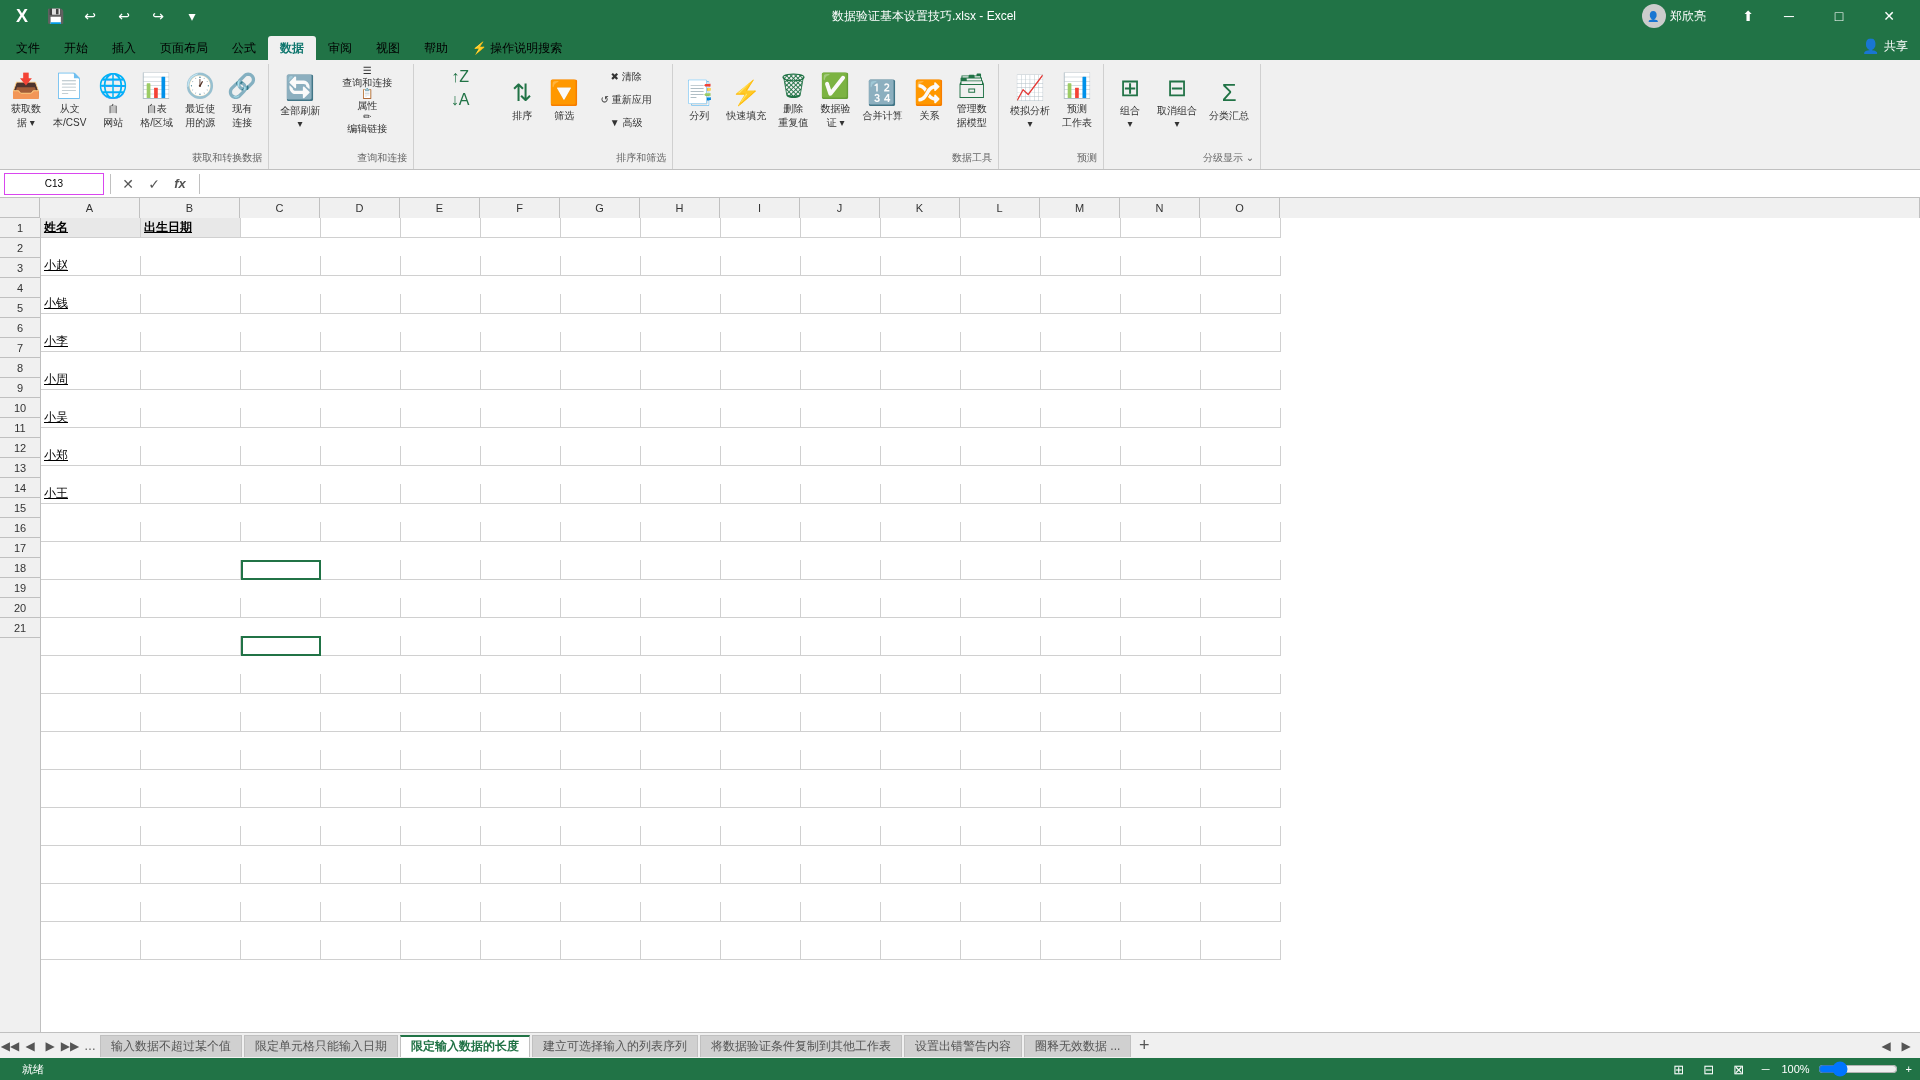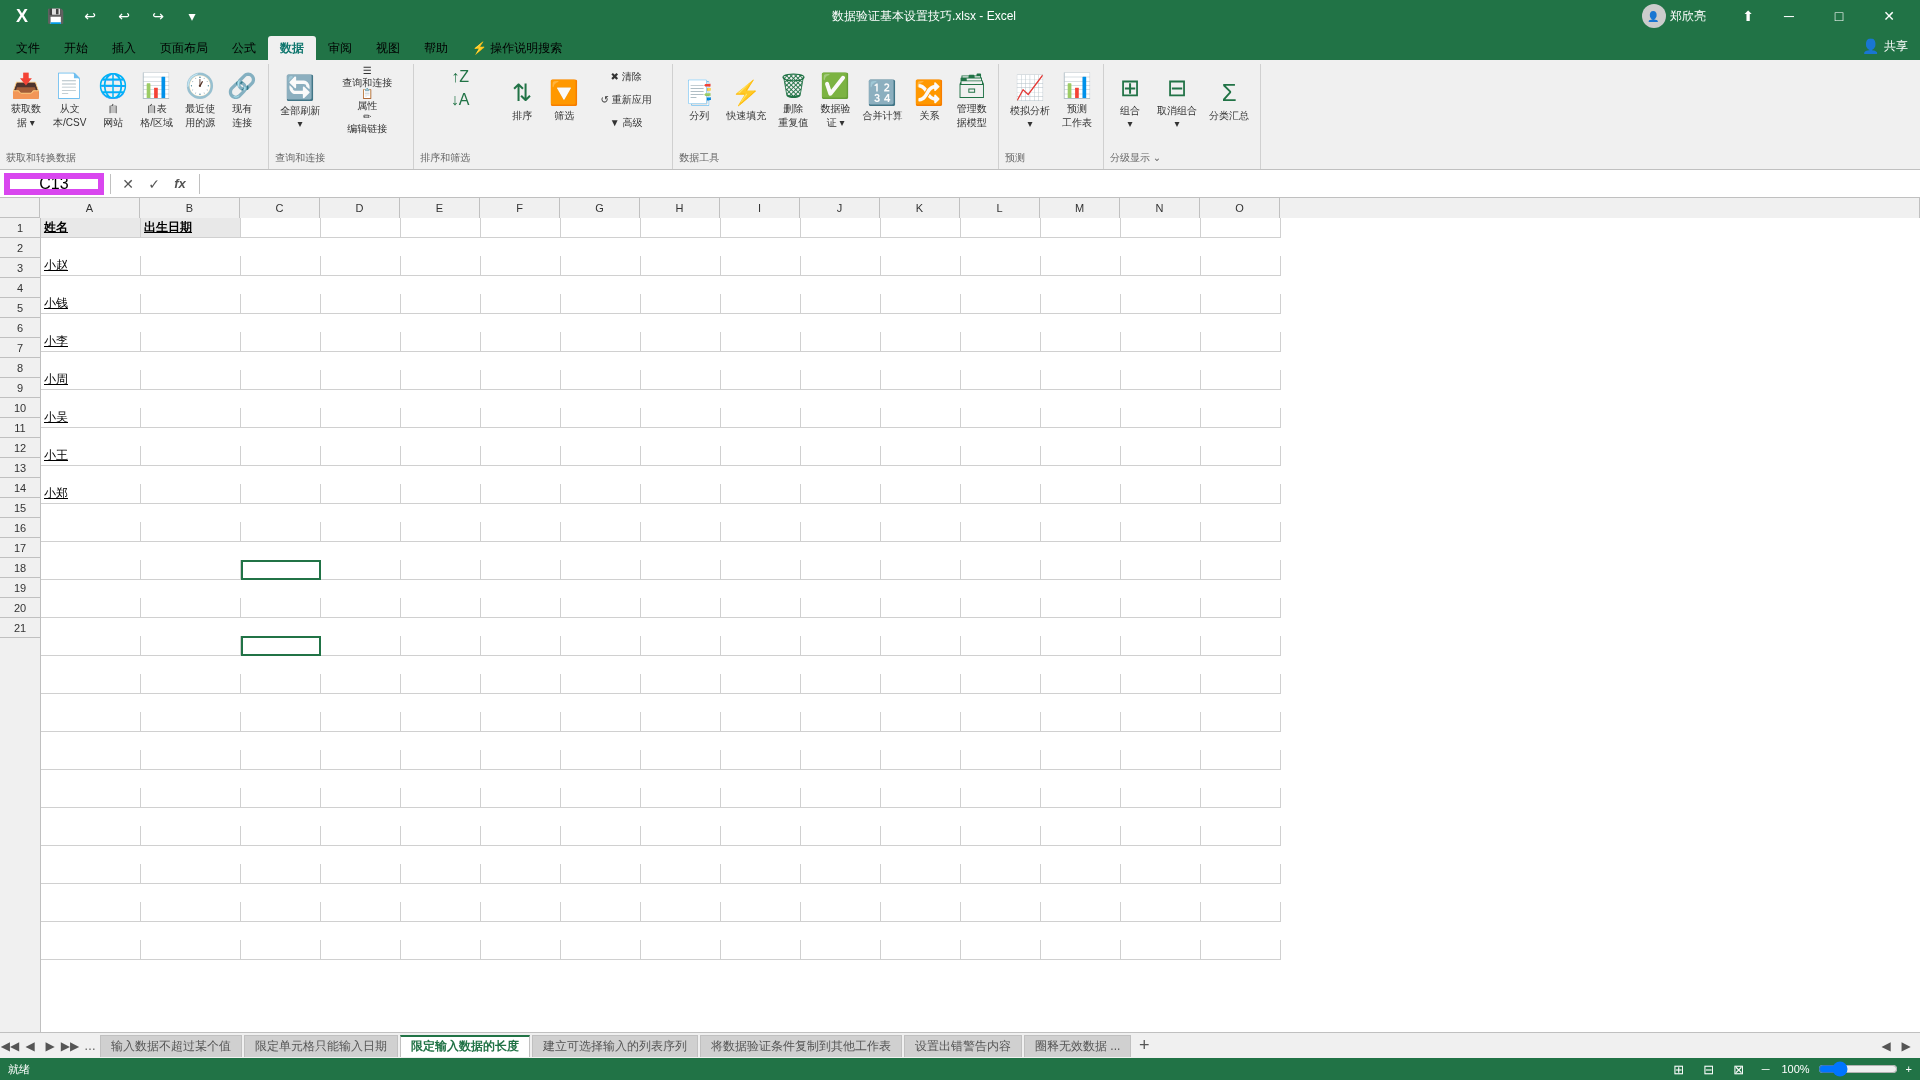--- a/index.html
+++ b/index.html
@@ -62,21 +62,21 @@
     }
     .ribbon-group-content {
       display: flex;
       align-items: flex-start;
       gap: 2px;
       flex: 1;
     }
     .ribbon-group-label {
       font-size: 10px;
       color: #666;
-      text-align: left;
+      text-align: right;
       padding: 2px 0;
       width: 100%;
     }
     .ribbon-btn {
       display: flex;
       flex-direction: column;
       align-items: center;
       justify-content: center;
       padding: 2px 4px;
       cursor: pointer;
@@ -112,23 +112,23 @@
       background: #fff;
       border-bottom: 1px solid #c0c0c0;
       display: flex;
       align-items: center;
       padding: 0 4px;
       gap: 4px;
     }
     #name-box {
       width: 100px;
       height: 22px;
-      border: 6px solid #d946ef;
+      border: 1px solid #d946ef;
       padding: 0 20px;
-      font-size: 16px;
+      font-size: 10px;
       text-align: center;
     }
     .formula-bar-btn { width: 22px; height: 22px; border: none; background: transparent; cursor: pointer; font-size: 14px; display: flex; align-items: center; justify-content: center; color: #555; }
     #formula-divider { width: 1px; height: 20px; background: #c0c0c0; margin: 0 4px; }
     #formula-input { flex: 1; height: 22px; border: none; outline: none; font-size: 12px; }
     #col-headers { display: flex; background: #f0f0f0; border-bottom: 1px solid #c0c0c0; height: 20px; position: relative; }
     .corner-cell { width: 40px; min-width: 40px; border-right: 1px solid #c0c0c0; background: #f0f0f0; }
     .col-header {
       height: 20px;
       border-right: 1px solid #c0c0c0;
@@ -188,21 +188,21 @@
       font-size: 11px;
       display: flex;
       align-items: center;
       justify-content: space-between;
       padding: 0 8px;
       position: fixed;
       bottom: 0;
       left: 0;
       right: 0;
     }
-    #status-left { display: flex; align-items: flex-start; gap: 8px; }
+    #status-left { display: flex; align-items: flex-start; gap: 8px; margin-left: 14px; }
     #status-right { display: flex; align-items: center; gap: 8px; }
     .status-view-btn { width: 22px; height: 18px; border: none; background: transparent; color: white; cursor: pointer; display: flex; align-items: center; justify-content: center; font-size: 13px; }
     #zoom-slider { width: 80px; }
 
     
     #sheet-tabs-bar {
       height: 26px;
       background: #f0f0f0;
       display: flex;
       align-items: center;
@@ -615,39 +615,39 @@
         <div class="grid-cell col-default"></div>
         <div class="grid-cell col-default"></div>
         <div class="grid-cell col-default"></div>
         <div class="grid-cell col-default"></div>
         <div class="grid-cell col-default"></div>
         <div class="grid-cell col-default"></div>
         <div class="grid-cell col-default"></div>
       </div>
 
       <div class="grid-row">
+        <div class="grid-cell col-a">小郑</div>
+        <div class="grid-cell col-b"></div>
+        <div class="grid-cell col-default"></div>
+        <div class="grid-cell col-default"></div>
+        <div class="grid-cell col-default"></div>
+        <div class="grid-cell col-default"></div>
+        <div class="grid-cell col-default"></div>
+        <div class="grid-cell col-default"></div>
+        <div class="grid-cell col-default"></div>
+        <div class="grid-cell col-default"></div>
+        <div class="grid-cell col-default"></div>
+        <div class="grid-cell col-default"></div>
+        <div class="grid-cell col-default"></div>
+        <div class="grid-cell col-default"></div>
+        <div class="grid-cell col-default"></div>
+      </div>
+
+      <div class="grid-row">
         <div class="grid-cell col-a">小王</div>
-        <div class="grid-cell col-b"></div>
-        <div class="grid-cell col-default"></div>
-        <div class="grid-cell col-default"></div>
-        <div class="grid-cell col-default"></div>
-        <div class="grid-cell col-default"></div>
-        <div class="grid-cell col-default"></div>
-        <div class="grid-cell col-default"></div>
-        <div class="grid-cell col-default"></div>
-        <div class="grid-cell col-default"></div>
-        <div class="grid-cell col-default"></div>
-        <div class="grid-cell col-default"></div>
-        <div class="grid-cell col-default"></div>
-        <div class="grid-cell col-default"></div>
-        <div class="grid-cell col-default"></div>
-      </div>
-
-      <div class="grid-row">
-        <div class="grid-cell col-a">小郑</div>
         <div class="grid-cell col-b"></div>
         <div class="grid-cell col-default"></div>
         <div class="grid-cell col-default"></div>
         <div class="grid-cell col-default"></div>
         <div class="grid-cell col-default"></div>
         <div class="grid-cell col-default"></div>
         <div class="grid-cell col-default"></div>
         <div class="grid-cell col-default"></div>
         <div class="grid-cell col-default"></div>
         <div class="grid-cell col-default"></div>

